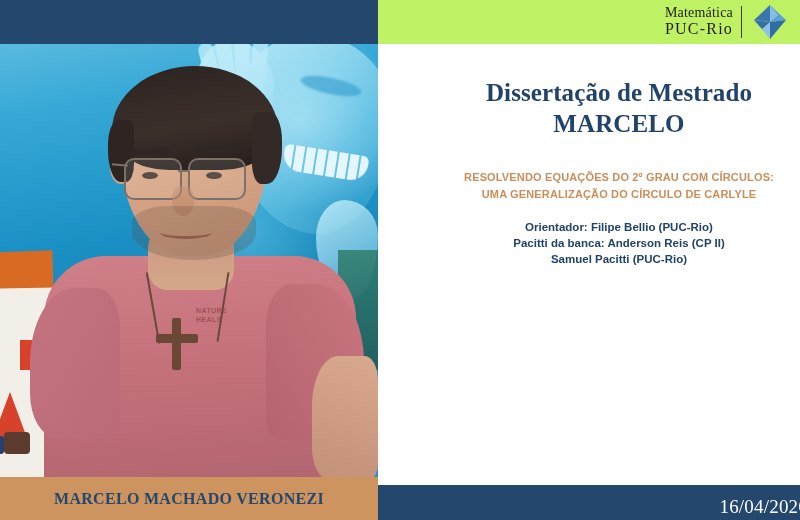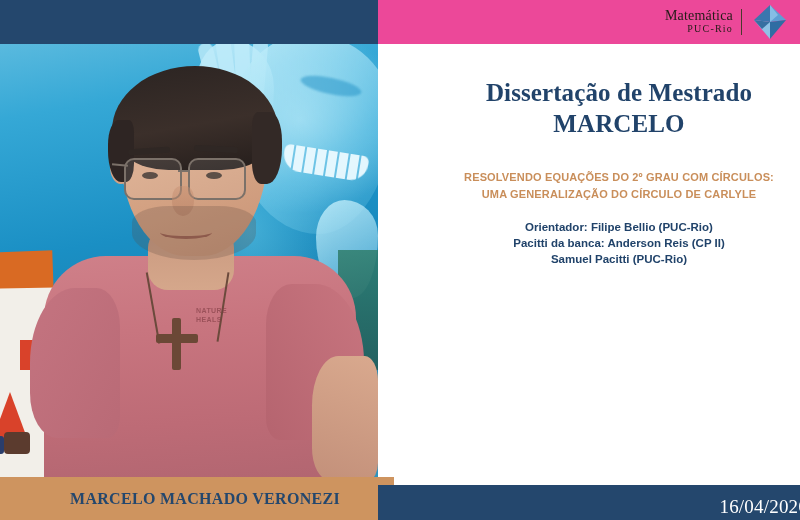--- a/index.html
+++ b/index.html
@@ -346,40 +346,40 @@
     width: 40px; height: 120px;
     background: linear-gradient(180deg, #2f7d6b, #245a52);
     opacity: 0.85;
   }
 
   
   .header-bar {
     position: absolute;
     left: 378px; top: 0;
     width: 422px; height: 44px;
-    background: #ec4899;
+    background: #bef264;
     display: flex;
     align-items: center;
     justify-content: flex-end;
   }
   .logo {
     display: flex;
     align-items: center;
     margin-right: 10px;
   }
   .logo-text {
     text-align: right;
     color: #231c17;
     font-family: "Liberation Serif", serif;
     line-height: 1.05;
     padding-right: 8px;
     border-right: 1px solid #4a3a2c;
   }
   .logo-text .l1 { font-size: 14px; letter-spacing: 0.2px; }
-  .logo-text .l2 { font-size: 10px; letter-spacing: 1.2px; }
+  .logo-text .l2 { font-size: 16px; letter-spacing: 1.2px; }
   .logo-mark {
     width: 40px; height: 38px;
     margin-left: 8px;
   }
 
   
   .content {
     position: absolute;
     left: 396px; top: 44px;
     width: 422px; height: 433px;
@@ -436,21 +436,20 @@
     width: 800px; height: 43px;
   }
   .footer-left {
     position: absolute;
     left: 0; top: 0;
     width: 378px; height: 43px;
     background: #CE945F;
     display: flex;
     align-items: center;
     justify-content: center;
-    padding-left: 16px;
   }
   .footer-name {
     color: #24476D;
     font-family: "Liberation Serif", serif;
     font-weight: bold;
     font-size: 16px;
     letter-spacing: 0.3px;
   }
   .footer-right {
     position: absolute;

